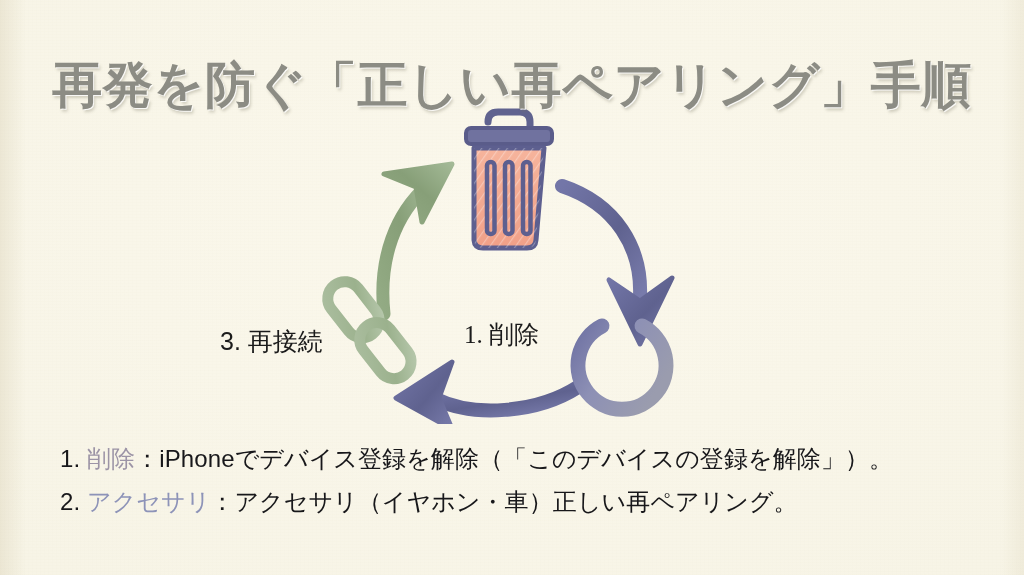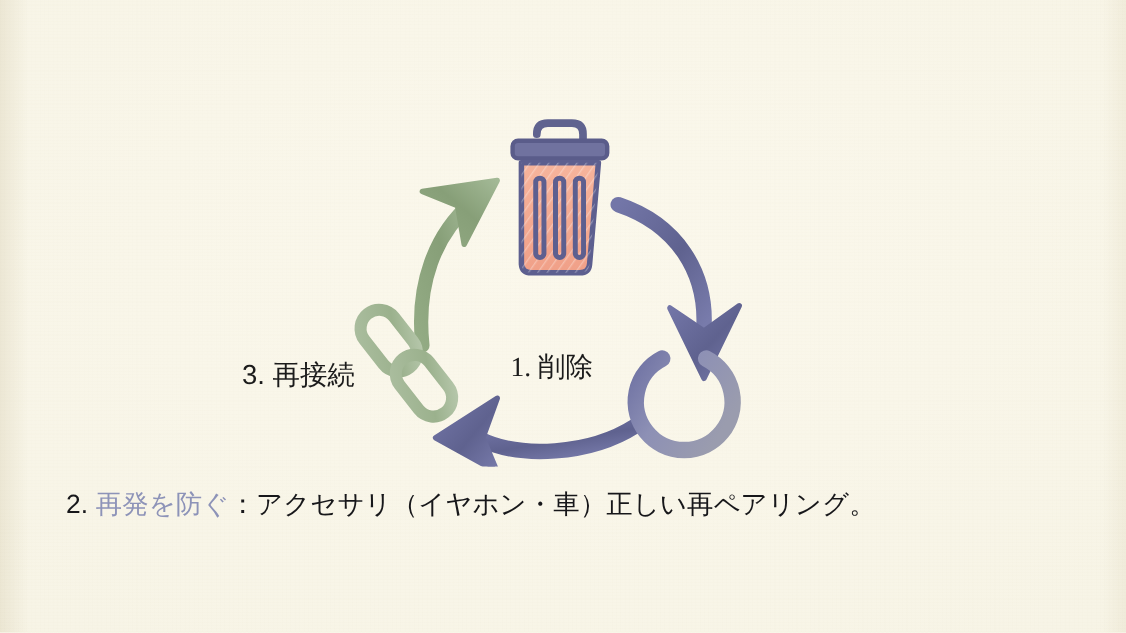--- a/index.html
+++ b/index.html
@@ -99,20 +99,21 @@
   .step .key { font-weight: 400; }
   .key-1 { color: #9c94a6; }
   .key-2 { color: #8d93b8; }
   .key-3 { color: #9a9ab4; }
 </style>
 </head>
 <body>
 
 <div class="slide">
 
+  <h1 class="title">再発を防ぐ「正しい再ペアリング」手順</h1>
 
   <div class="diagram">
     <svg width="640" height="326" viewBox="0 0 640 326" xmlns="http://www.w3.org/2000/svg">
       <defs>
         <linearGradient id="gradPurple" x1="0" y1="0" x2="1" y2="1">
           <stop offset="0%" stop-color="#7376a8"></stop>
           <stop offset="55%" stop-color="#5f628f"></stop>
           <stop offset="100%" stop-color="#787bab"></stop>
         </linearGradient>
         <linearGradient id="gradGreen" x1="0" y1="1" x2="1" y2="0">
@@ -178,18 +179,22 @@
         <rect x="-16" y="-4" width="34" height="62" rx="17" fill="none" stroke="url(#gradLink)" stroke-width="11"></rect>
       </g>
     </svg>
 
     <div class="node-label label-delete">1. 削除</div>
     <div class="node-label label-recon">3. 再接続</div>
   </div>
 
   <div class="steps">
     <div class="step">
+      <span class="num">1.</span>
+      <span class="key key-1">削除</span><span class="sep">：</span><span class="body">iPhoneでデバイス登録を解除（「このデバイスの登録を解除」）。</span>
+    </div>
+    <div class="step">
       <span class="num">2.</span>
-      <span class="key key-2">再発を防ぐ</span><span class="sep">：</span><span class="body">アクセサリ（イヤホン・車）正しい再ペアリング。</span>
+      <span class="key key-2">アクセサリ</span><span class="sep">：</span><span class="body">アクセサリ（イヤホン・車）正しい再ペアリング。</span>
     </div>
   </div>
 
 </div>
 
 </body></html>

